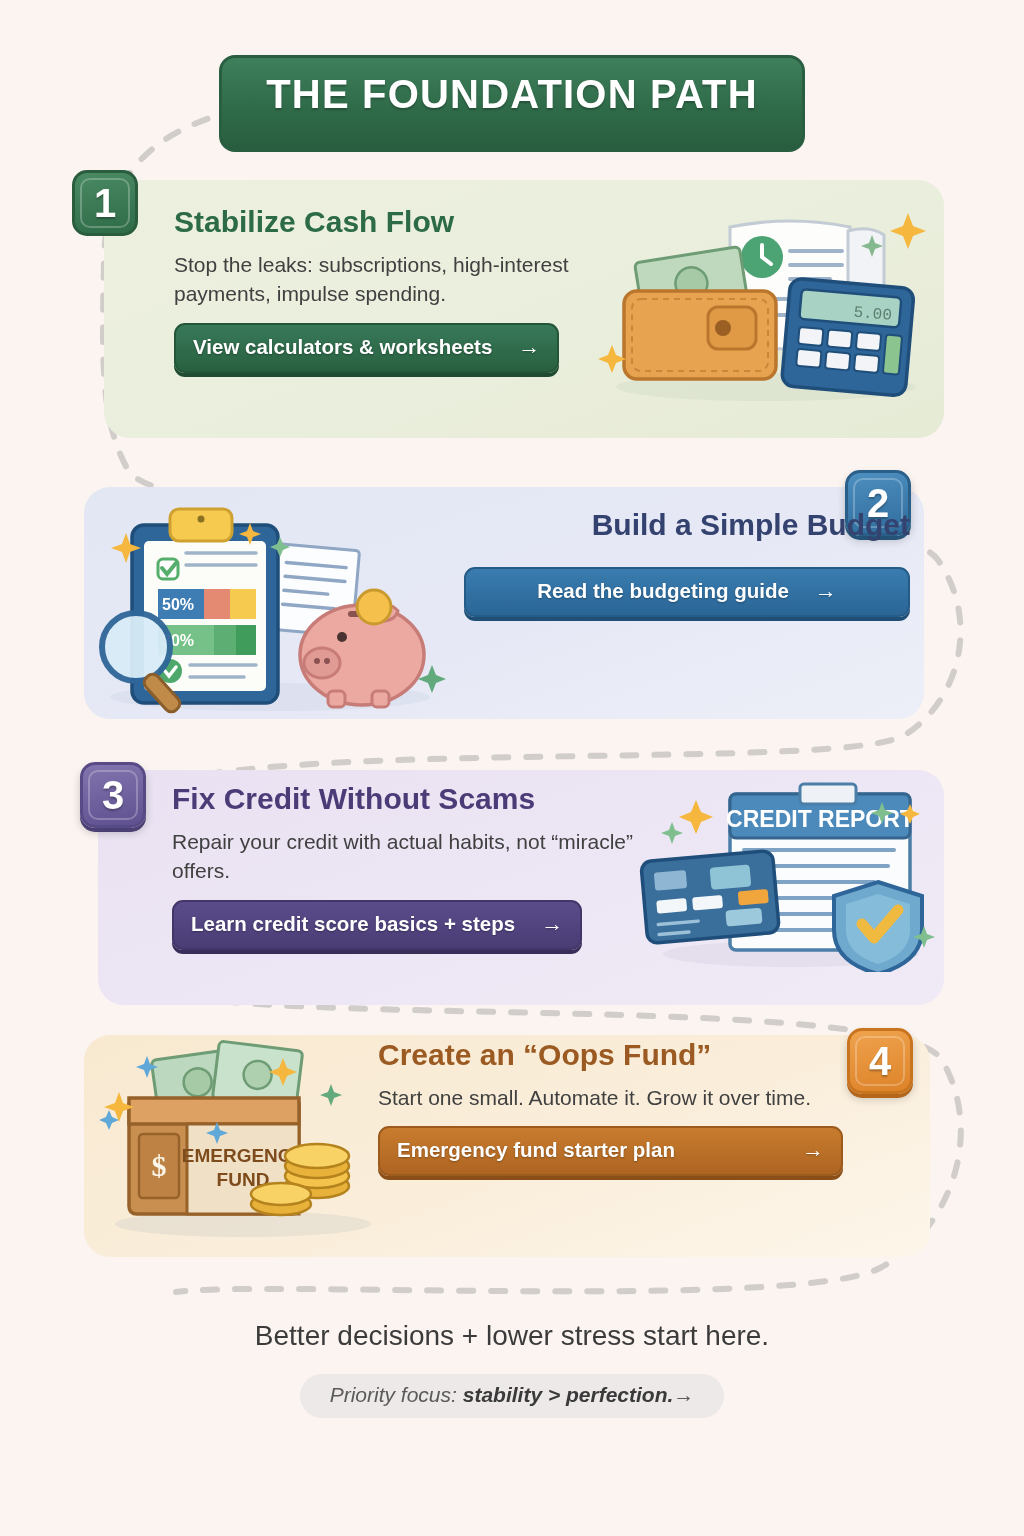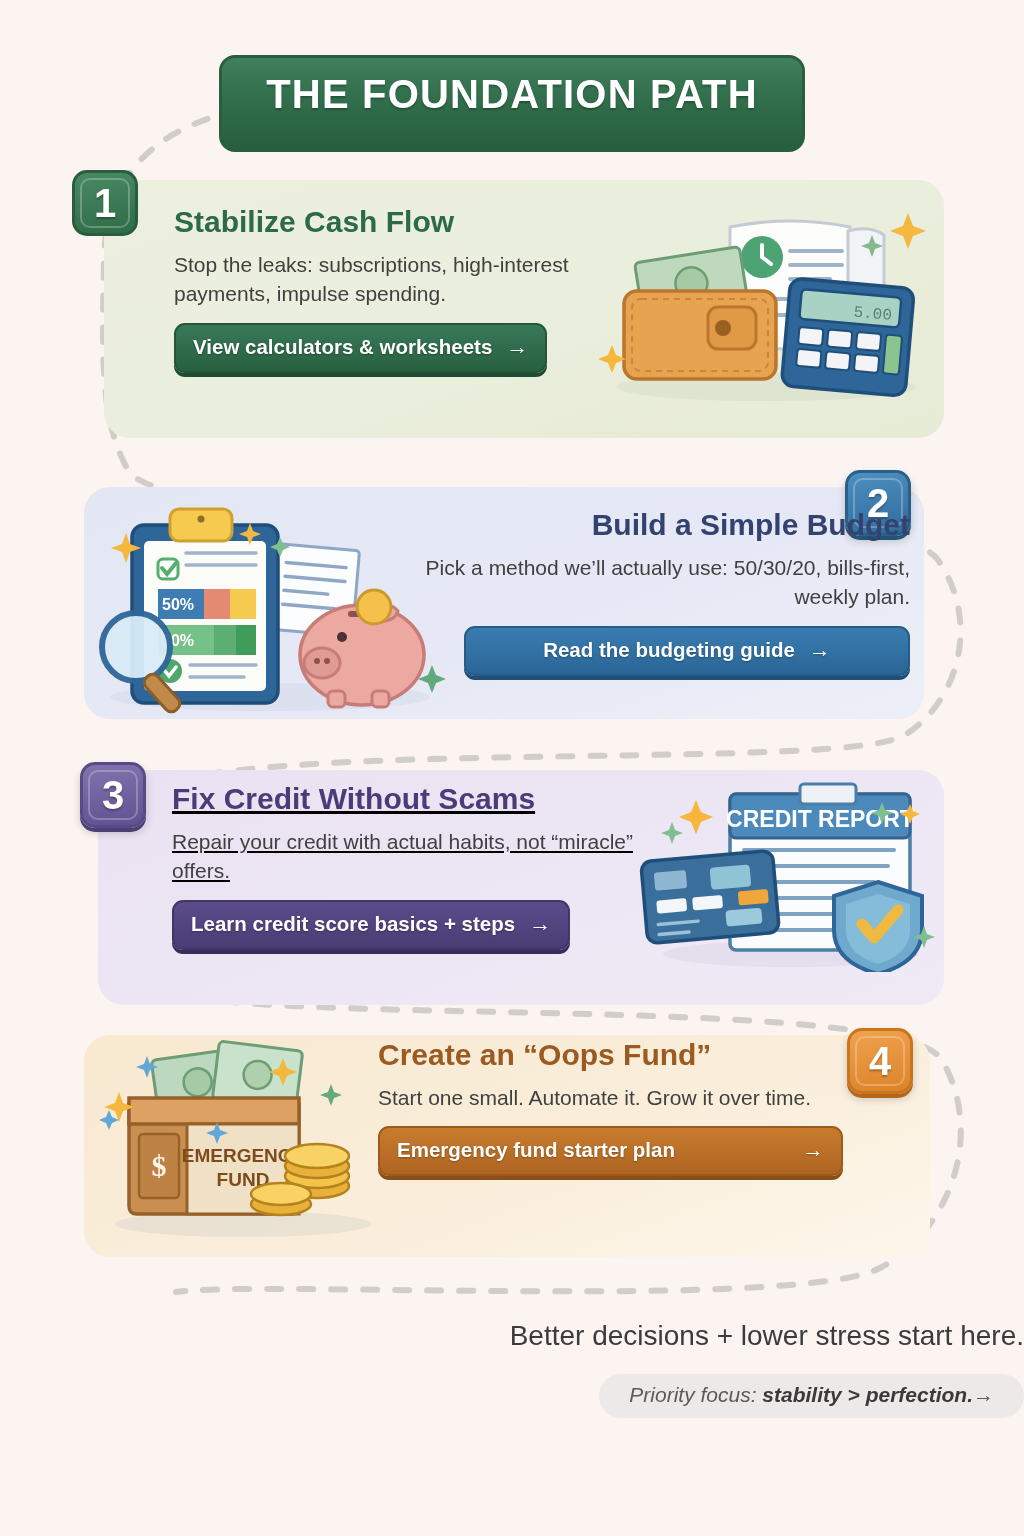--- a/index.html
+++ b/index.html
@@ -65,33 +65,33 @@
   }
   .badge-1 { left: 72px;  top: 170px; background: linear-gradient(170deg,#4A8A63,#2E6B47); border: 3px solid #2A5C3E; box-shadow: 0 4px 0 #24503５, 0 5px 8px rgba(0,0,0,.2); }
   .badge-2 { left: 845px; top: 470px; background: linear-gradient(170deg,#4D8FC0,#2F6C9C); border: 3px solid #2A5F8A; box-shadow: 0 4px 0 #245377, 0 5px 8px rgba(0,0,0,.2); }
   .badge-3 { left: 80px;  top: 762px; background: linear-gradient(170deg,#8174AE,#5F5190); border: 3px solid #574A85; box-shadow: 0 4px 0 #4B4073, 0 5px 8px rgba(0,0,0,.2); }
   .badge-4 { left: 847px; top:1028px; background: linear-gradient(170deg,#EFA24D,#DD8329); border: 3px solid #C9741F; box-shadow: 0 4px 0 #B4661A, 0 5px 8px rgba(0,0,0,.2); }
 
   
   .text-block { position: absolute; z-index: 7; }
   .tb-1 { left: 174px; top: 205px; width: 430px; text-align: left; }
   .tb-2 { left: 420px; top: 508px; width: 490px; text-align: right; }
-  .tb-3 { left: 172px; top: 782px; width: 470px; text-align: left; text-decoration: underline; }
+  .tb-3 { left: 172px; top: 782px; width: 470px; text-align: left; }
   .tb-4 { left: 378px; top:1038px; width: 470px; text-align: left; }
 
   .step-title { font-size: 30px; font-weight: bold; line-height: 1.15; margin-bottom: 10px; }
   .t1 { color: #2C6B46; }
   .t2 { color: #33426E; }
   .t3 { color: #4B3C78; }
   .t4 { color: #9B5A22; }
 
   .step-desc { font-size: 21px; line-height: 1.42; color: #404040; }
 
   .cta {
-    display: inline-flex; align-items: center; gap: 14px;
+    display: inline-flex; align-items: center; gap: 26px;
     margin-top: 14px;
     border-radius: 11px;
     padding: 9px 17px 11px 17px;
     color: #FFFFFF; font-size: 20.5px; font-weight: bold;
     text-shadow: 0 1px 2px rgba(0,0,0,.3);
     white-space: nowrap;
   }
   .cta-arrow { font-size: 22px; font-weight: normal; }
   .cta-1 { background: linear-gradient(180deg,#38795A,#28603F); border: 2px solid #24563A; box-shadow: 0 4px 0 #1F4B33; }
   .cta-2 { background: linear-gradient(180deg,#3A7CB0,#2A6696); border: 2px solid #255B87; box-shadow: 0 4px 0 #204F76; width: 446px; justify-content: center; }
@@ -99,21 +99,21 @@
   .cta-4 { background: linear-gradient(180deg,#C87C2E,#AE6522); border: 2px solid #9C5A1D; box-shadow: 0 4px 0 #8A4F18; width: 465px; justify-content: space-between; }
 
   
   .illus { position: absolute; z-index: 4; }
   .illus-1 { left: 590px; top: 195px; width: 352px; height: 212px; }
   .illus-2 { left: 84px;  top: 495px; width: 372px; height: 222px; }
   .illus-3 { left: 638px; top: 772px; width: 306px; height: 200px; }
   .illus-4 { left: 95px;  top:1038px; width: 296px; height: 202px; }
 
   
-  .footer { position: absolute; left: 0; top: 1320px; width: 1024px; text-align: right; z-index: 7; }
+  .footer { position: absolute; left: 0; top: 1320px; width: 1024px; text-align: center; z-index: 7; }
   .footer-line { font-size: 28px; color: #3B3B3B; }
   .footer-pill {
     display: inline-block; margin-top: 22px;
     background: #ECE9E8; border-radius: 22px;
     padding: 9px 30px 11px 30px;
     font-size: 21px; font-style: italic; color: #5A5A5A;
     white-space: nowrap;
   }
   .footer-pill b { color: #3A3A3A; font-weight: bold; }
 </style>
@@ -252,21 +252,20 @@
     <path d="M42,38 l4,11 11,4 -11,4 -4,11 -4,-11 -11,-4 11,-4 z" fill="#F5B73E"></path>
     <path d="M166,28 l3,8 8,3 -8,3 -3,8 -3,-8 -8,-3 8,-3 z" fill="#F5B73E"></path>
     <path d="M196,42 l3,7 7,3 -7,3 -3,7 -3,-7 -7,-3 7,-3 z" fill="#7FBF8F"></path>
     <path d="M348,170 l4,10 10,4 -10,4 -4,10 -4,-10 -10,-4 10,-4 z" fill="#62A97C"></path>
   </svg>
 
   <div class="badge badge-2">2</div>
 
   <div class="text-block tb-2">
     <div class="step-title t2">Build a Simple Budget</div>
-    <div class="step-desc">Pick a method we’ll actually use: 50/30/20, bills-first, weekly plan.</div>
     <div class="cta cta-2">
       <span>Read the budgeting guide</span>
       <span class="cta-arrow">→</span>
     </div>
   </div>
 
   <div class="card card-3"></div>
 
   <svg class="illus illus-3" viewBox="0 0 306 200">
     <ellipse cx="153" cy="182" rx="128" ry="13" fill="#DCD4E6" opacity=".5"></ellipse>

